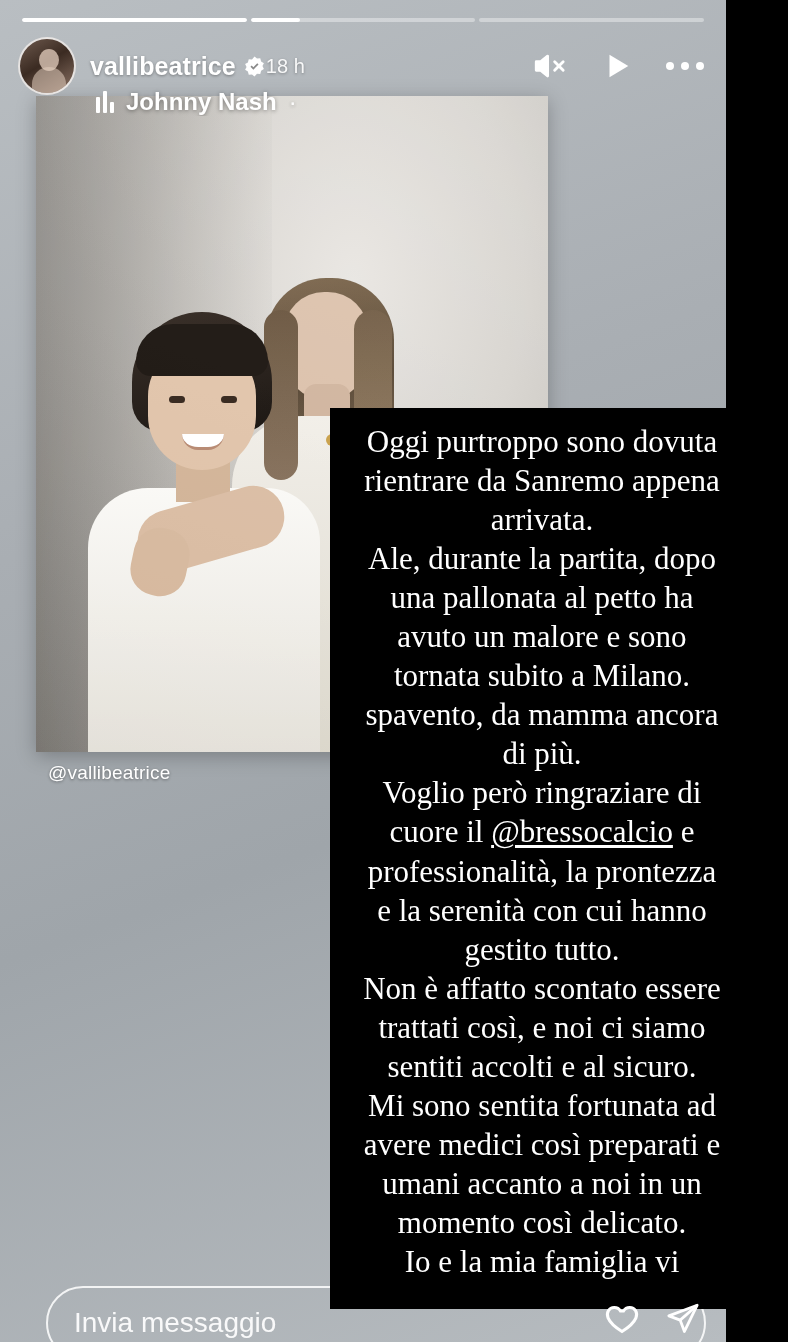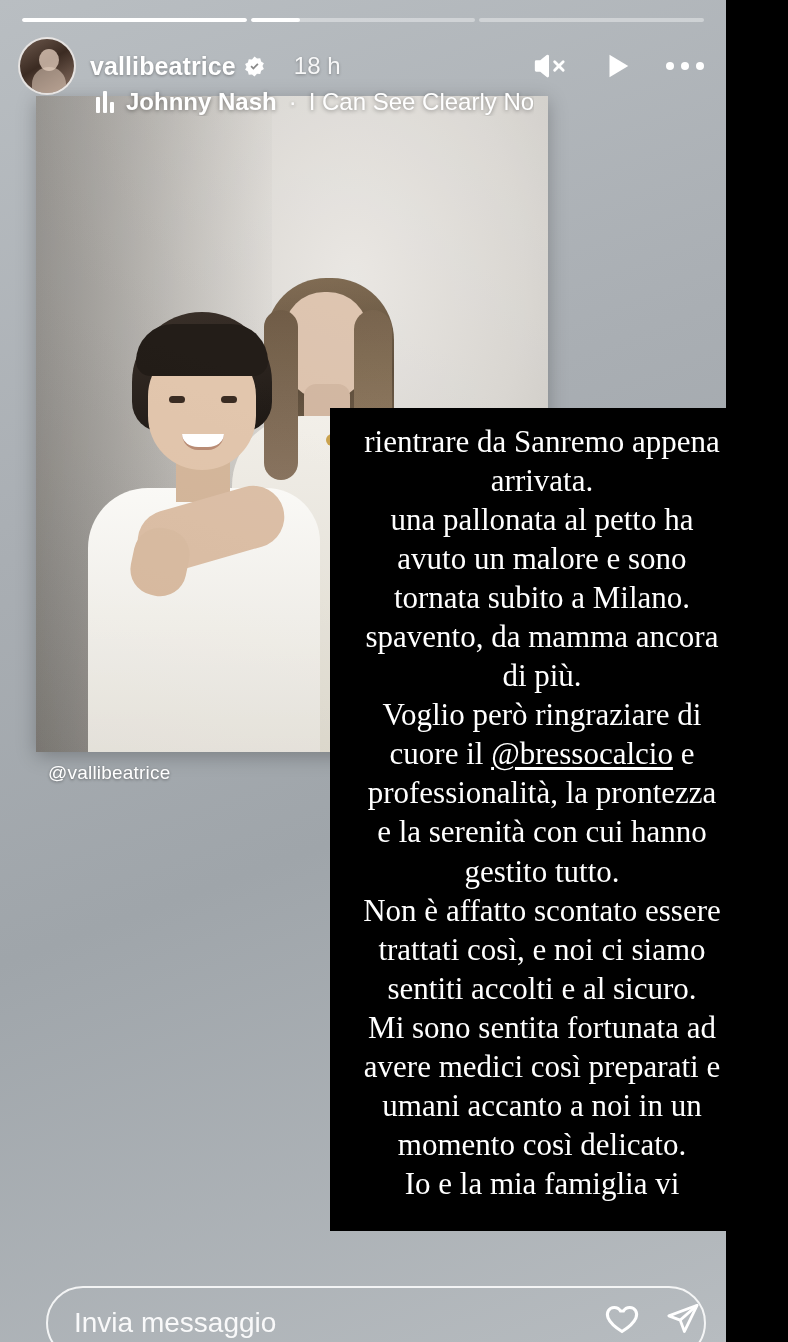--- a/index.html
+++ b/index.html
@@ -82,22 +82,22 @@
   }
   .verified {
     margin-left: 7px;
     width: 23px; height: 23px;
     display: inline-block;
     position: relative;
     flex: 0 0 auto;
   }
   .time {
     color: rgba(255,255,255,0.92);
-    font-size: 24px;
-    margin-left: 28px;
+    font-size: 20px;
+    margin-left: 0;
     text-shadow: 0 1px 3px rgba(0,0,0,0.3);
   }
   .header-actions {
     margin-left: auto;
     display: flex;
     align-items: center;
     gap: 30px;
     padding-right: 6px;
   }
   .icon-btn {
@@ -430,28 +430,29 @@
   </div>
 
   <div class="music">
     <span class="bars">
         <i></i>
         <i></i>
         <i></i>
       </span>
     <span>Johnny Nash</span>
     <span class="sep">·</span>
-    <span class="songtitle">I Can See Clearly No</span>
   </div>
 
   <div class="photo-tag">@vallibeatrice</div>
 
   <div class="caption">
+    <p>Oggi purtroppo sono dovuta</p>
     <p>rientrare da Sanremo appena</p>
     <p>arrivata.</p>
+    <p>Ale, durante la partita, dopo</p>
     <p>una pallonata al petto ha</p>
     <p>avuto un malore e sono</p>
     <p>tornata subito a Milano.</p>
     <p>spavento, da mamma ancora</p>
     <p>di più.</p>
     <p>Voglio però ringraziare di</p>
     <p>
       <span>cuore il </span><span class="mention">@bressocalcio</span><span> e</span>
     </p>
     <p>professionalità, la prontezza</p>

